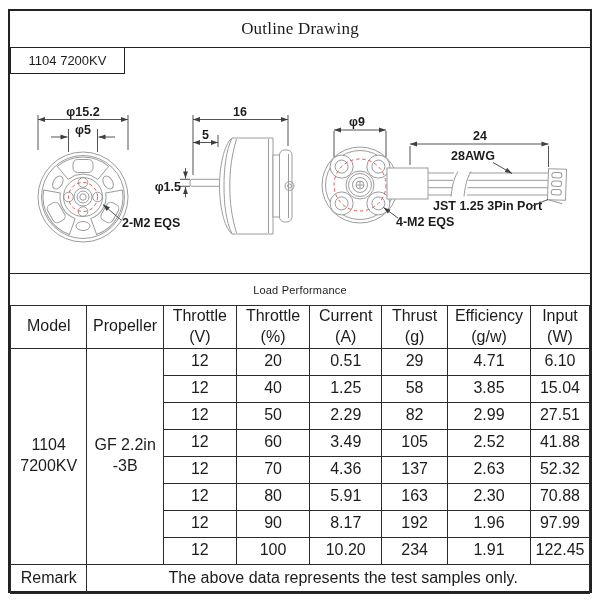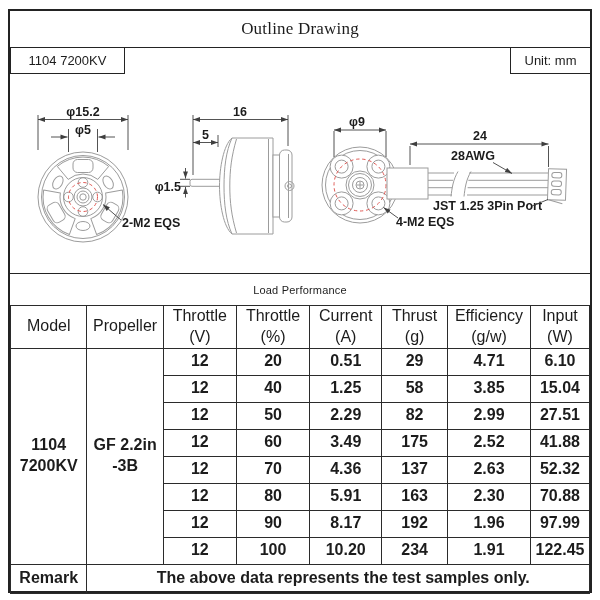--- a/index.html
+++ b/index.html
@@ -12,42 +12,41 @@
   #model-box{left:10px;top:48px;width:115px;height:26px;border:1.5px solid #232323;border-top:none;
              display:flex;align-items:center;justify-content:center;font-size:13px;font-weight:500;}
   #unit-box{left:510px;top:48px;width:80px;height:26px;border:1.5px solid #232323;border-top:none;border-right:none;
             display:flex;align-items:center;justify-content:center;font-size:13px;font-weight:500;}
   #drawing-svg{left:10px;top:74px;width:580px;height:199px;}
   #lp-bar{left:10px;top:273px;width:580px;height:32px;border-top:1.5px solid #232323;
           display:flex;align-items:center;justify-content:center;font-size:11px;font-weight:500;letter-spacing:.2px;}
   #table-wrap{left:10px;top:305px;width:580px;height:287px;}
   table{width:100%;height:287px;border-collapse:collapse;table-layout:fixed;font-size:16px;}
   th,td{border:1.5px solid #2b2b2b;text-align:center;vertical-align:middle;
-        white-space:pre-line;padding:0 2px;font-weight:700;line-height:1.3;}
+        white-space:pre-line;padding:0 2px;font-weight:400;line-height:1.3;}
   th{font-weight:400;}
   thead tr{height:39px;}
   tbody tr{height:27px;}
   tr.remark-row{height:29px;}
   td.remark-text{text-align:center;padding-left:12px;}
   
   .draw{stroke:#9c9c9c;stroke-width:1;fill:none;}
   .drawf{stroke:#9c9c9c;stroke-width:1;fill:#ffffff;}
   .dim{stroke:#3f3f3f;stroke-width:0.9;fill:none;}
   .red{stroke:#e05a55;stroke-width:1;fill:none;stroke-dasharray:3.4 2.8;}
   text.lbl{fill:#1c1c1c;font-family:"Liberation Sans",sans-serif;font-size:12.5px;font-weight:600;}
 </style>
 </head>
 <body>
 
 <div id="page">
   <div id="frame" class="abs"></div>
 
   <div id="title-bar" class="abs">Outline Drawing</div>
   <div id="model-box" class="abs">1104 7200KV</div>
-  <div id="unit-box" class="abs">Unit: mm</div>
 
   <svg id="drawing-svg" class="abs" viewBox="10 74 580 199">
     <defs>
       <marker id="mE" markerWidth="9" markerHeight="7" refX="8.2" refY="3" orient="auto">
         <path d="M0.4,0.3 L8.2,3 L0.4,5.7 Z" fill="#3f3f3f"></path>
       </marker>
       <marker id="mS" markerWidth="9" markerHeight="7" refX="0.4" refY="3" orient="auto">
         <path d="M8.2,0.3 L0.4,3 L8.2,5.7 Z" fill="#3f3f3f"></path>
       </marker>
     </defs>
@@ -245,21 +244,21 @@
             <td>50</td>
             <td>2.29</td>
             <td>82</td>
             <td>2.99</td>
             <td>27.51</td>
           </tr>
           <tr>
             <td>12</td>
             <td>60</td>
             <td>3.49</td>
-            <td>175</td>
+            <td>105</td>
             <td>2.52</td>
             <td>41.88</td>
           </tr>
           <tr>
             <td>12</td>
             <td>70</td>
             <td>4.36</td>
             <td>137</td>
             <td>2.63</td>
             <td>52.32</td>

